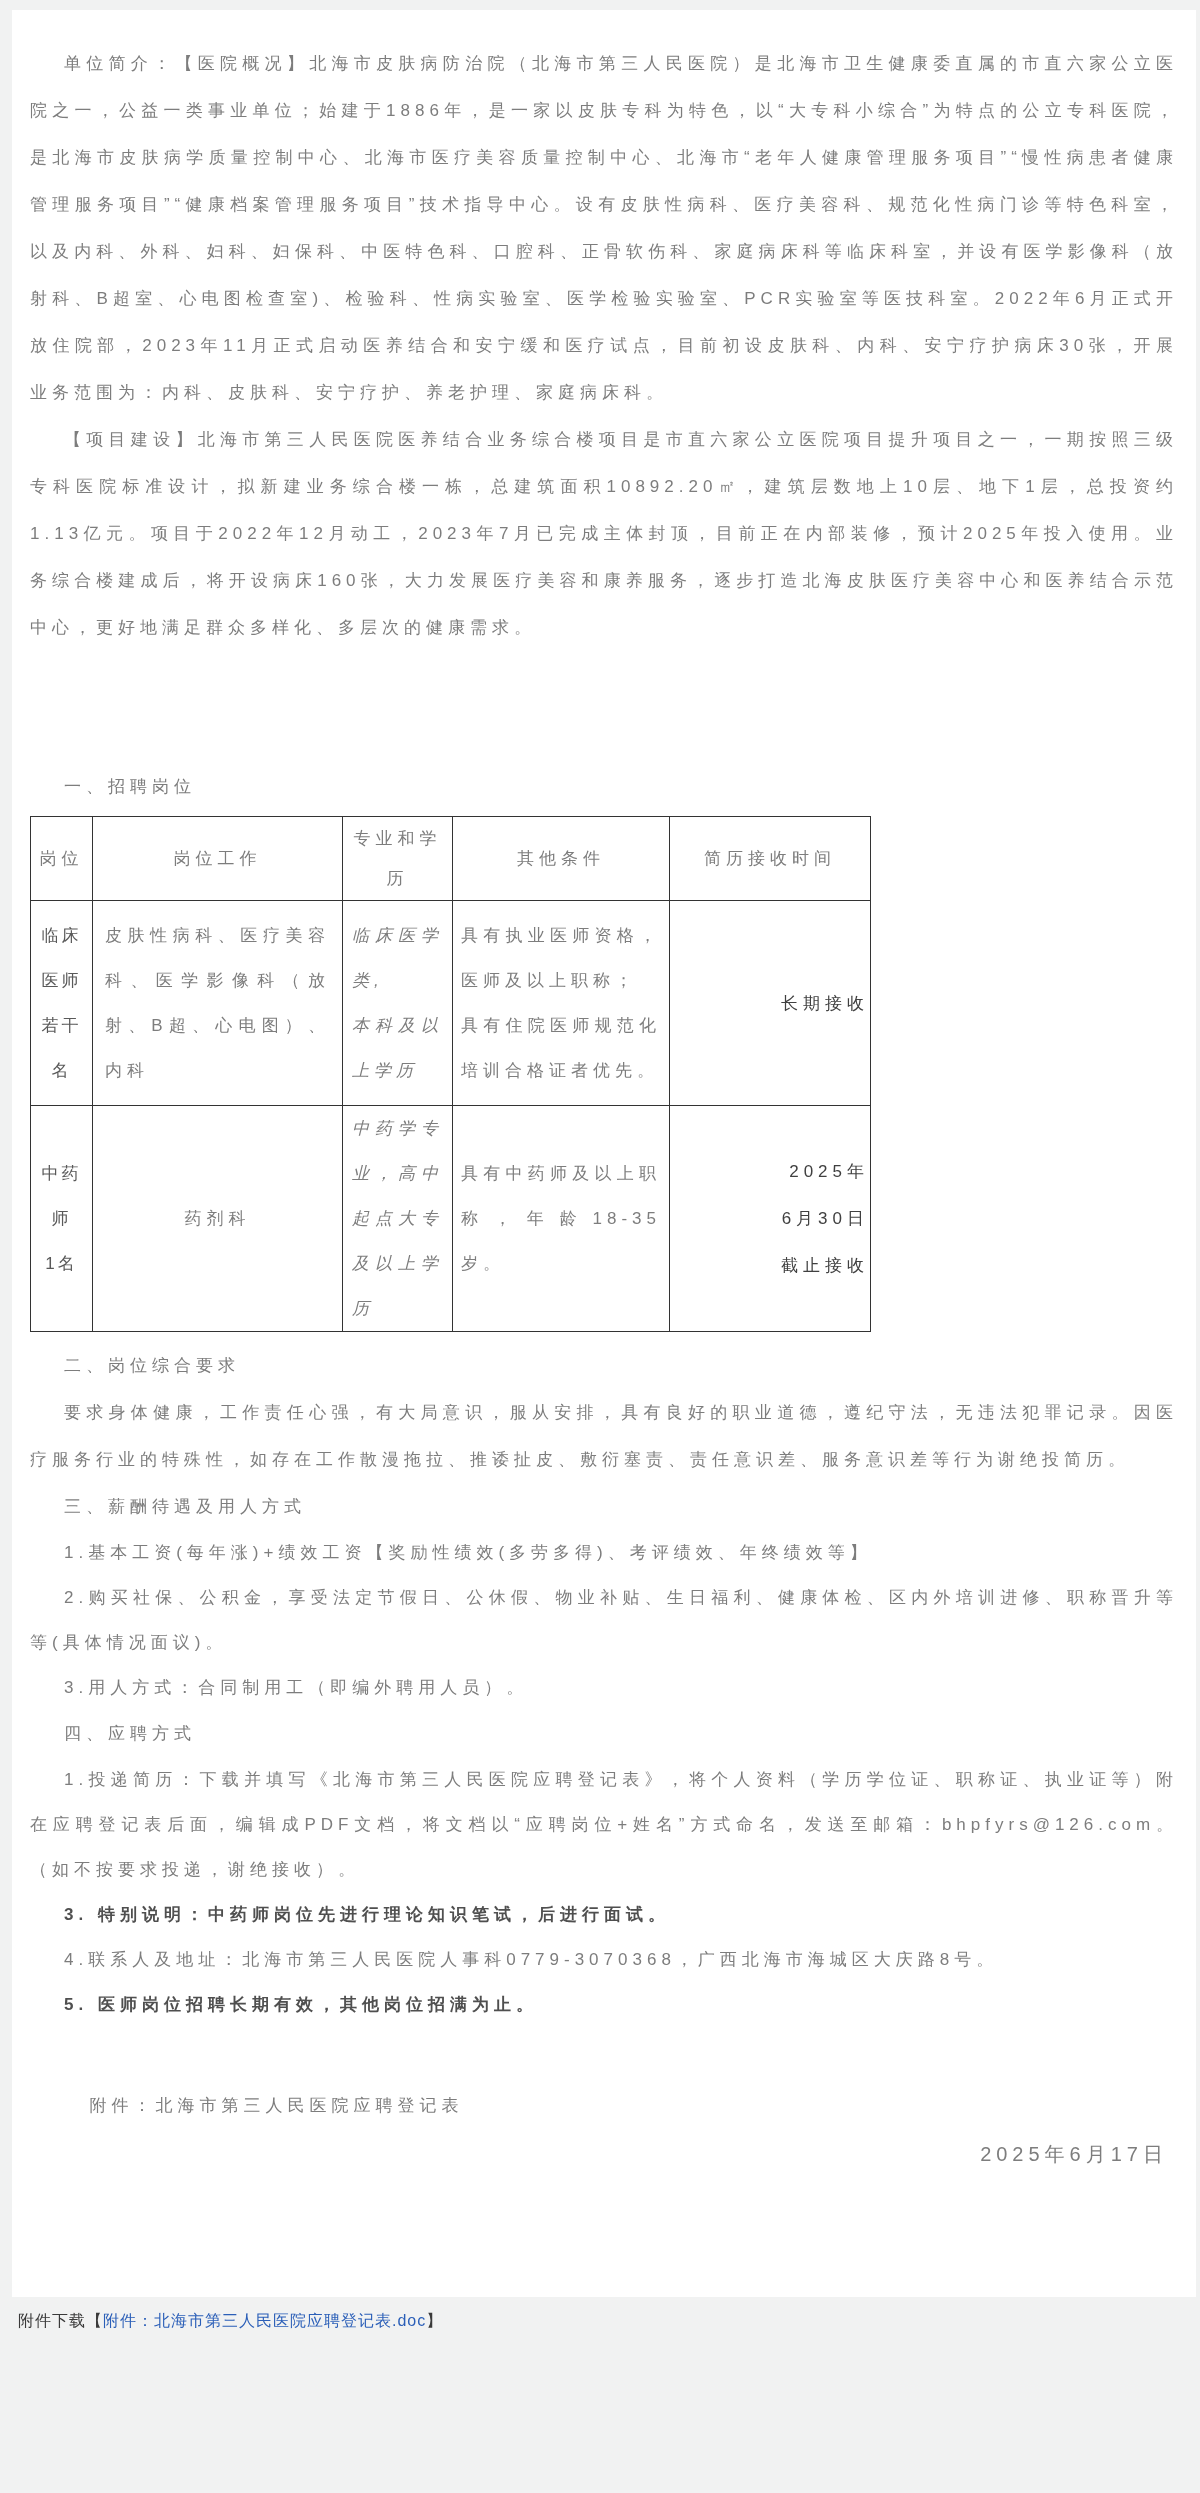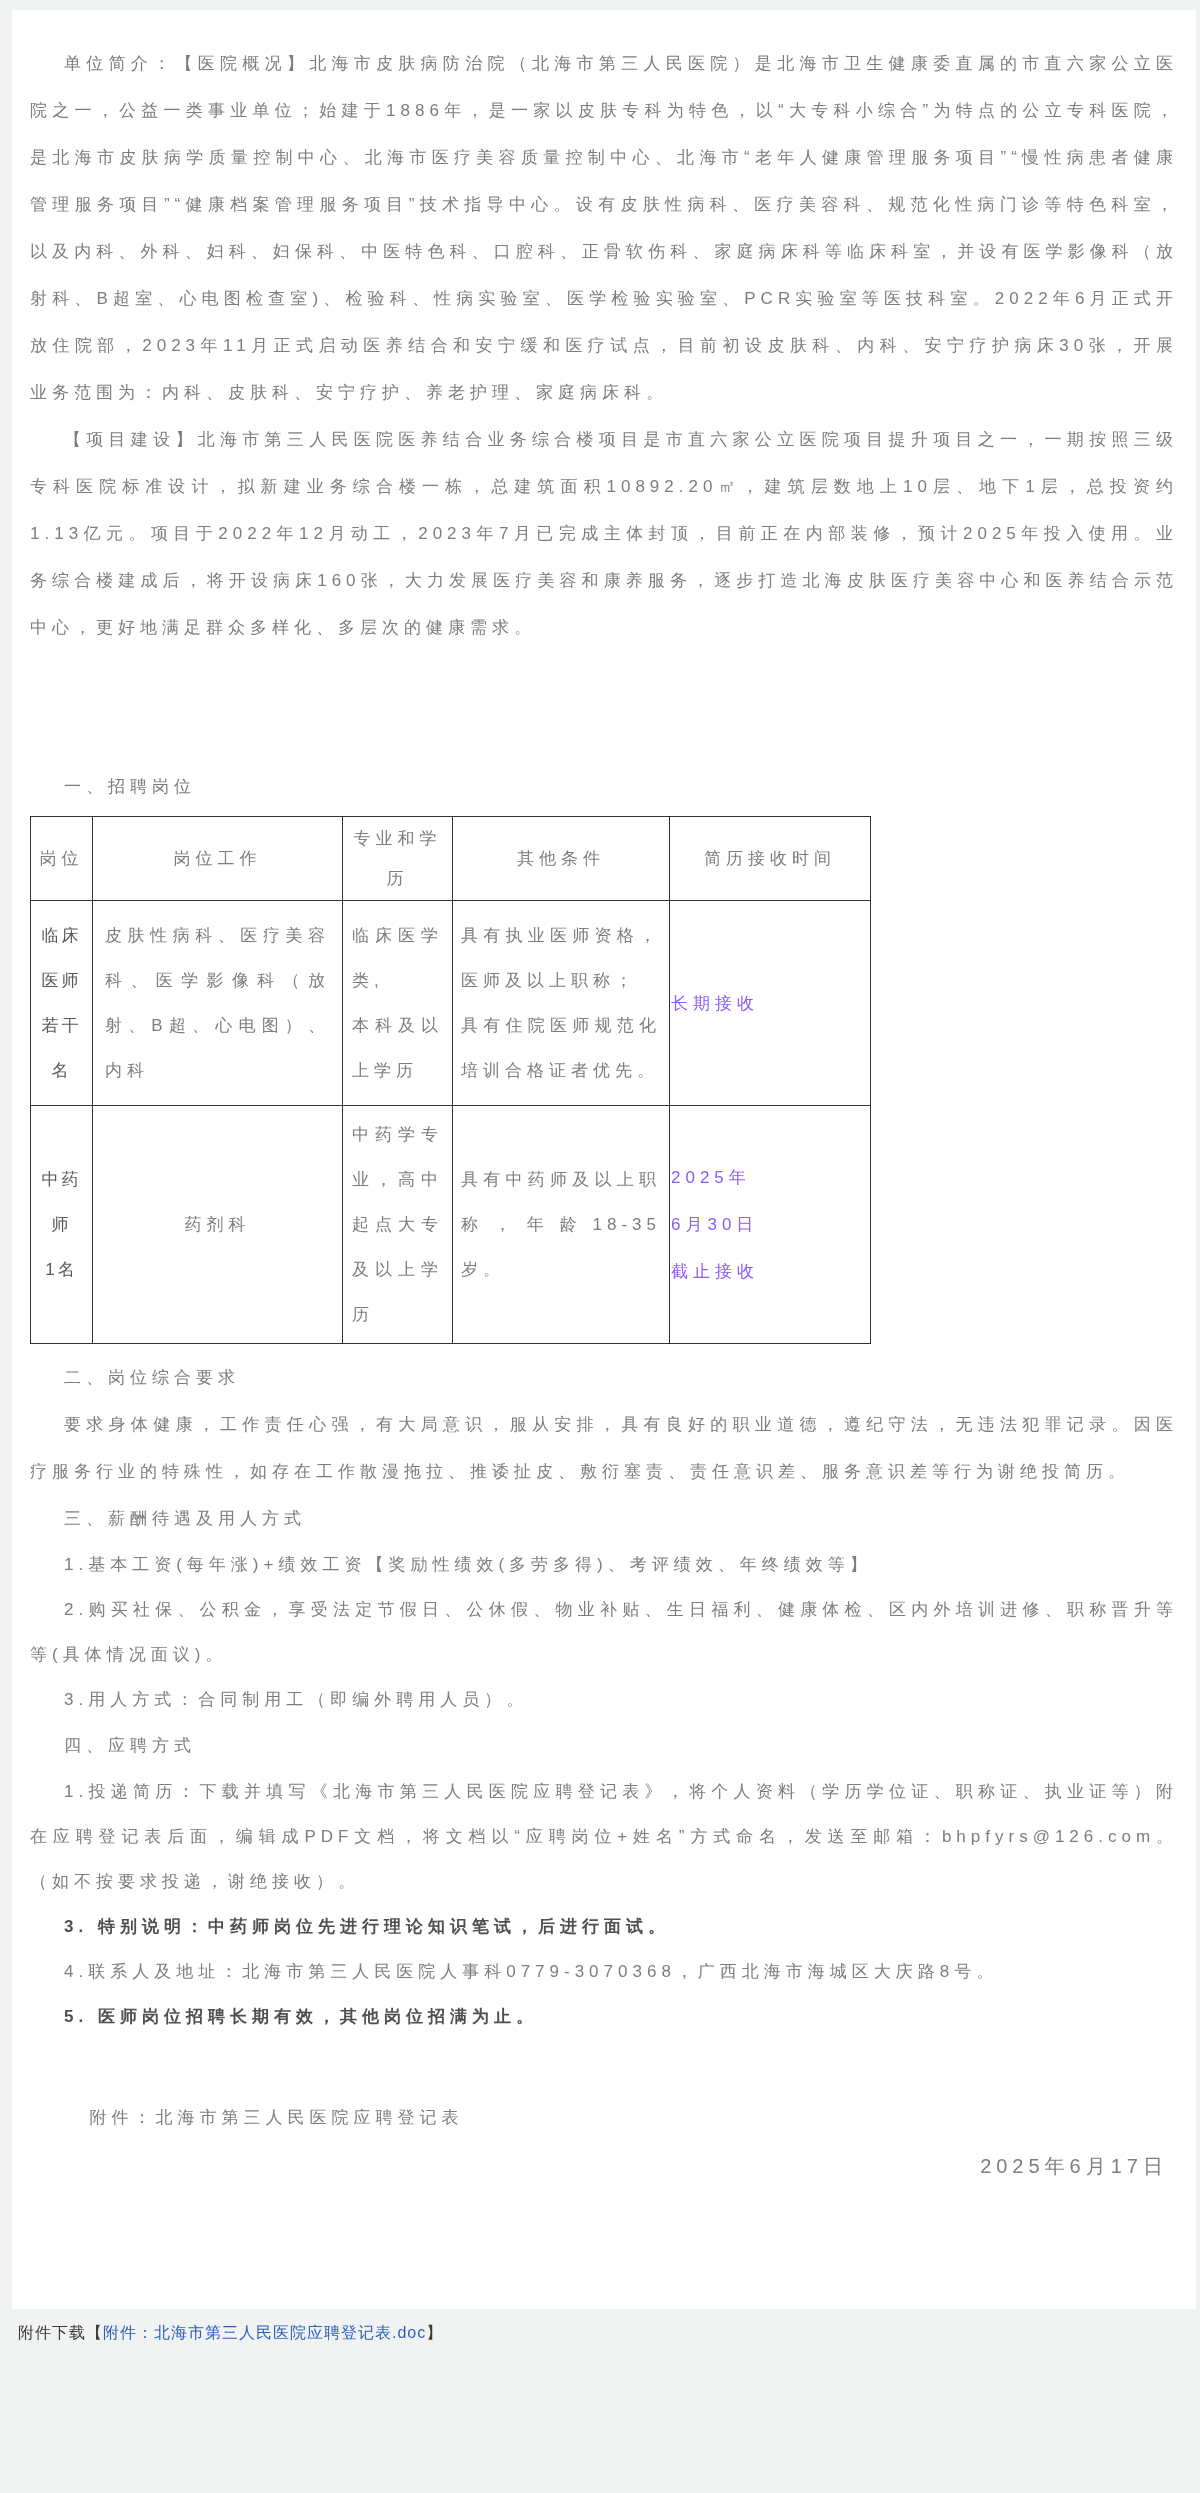--- a/index.html
+++ b/index.html
@@ -70,35 +70,36 @@
     letter-spacing:3px;
     padding:0 2px;
   }
   td.c-work{
     padding:0 12px;
     line-height:45px;
     text-align:justify;
   }
   td.c-work.center{text-align:center;}
   td.c-major{
-    padding:6px 9px;
-    line-height:45px;
-    text-align:justify;
-    white-space:pre-line;
+    padding:0 9px;
+    line-height:45px;
+    text-align:justify;
+    white-space:pre-line;
+    font-style:italic;
   }
   td.c-other{
     padding:0 8px;
     line-height:45px;
     text-align:justify;
     white-space:pre-line;
   }
   td.c-time{
-    text-align:left;
+    text-align:right;
     font-weight:bold;
-    color:#8b5cf6;
+    color:#404040;
     white-space:pre-line;
     line-height:47px;
   }
   .attach-note{
     text-indent:3.5em;
     line-height:47px;
     margin-top:55px;
   }
   .sig-org{
     margin-top:105px;

